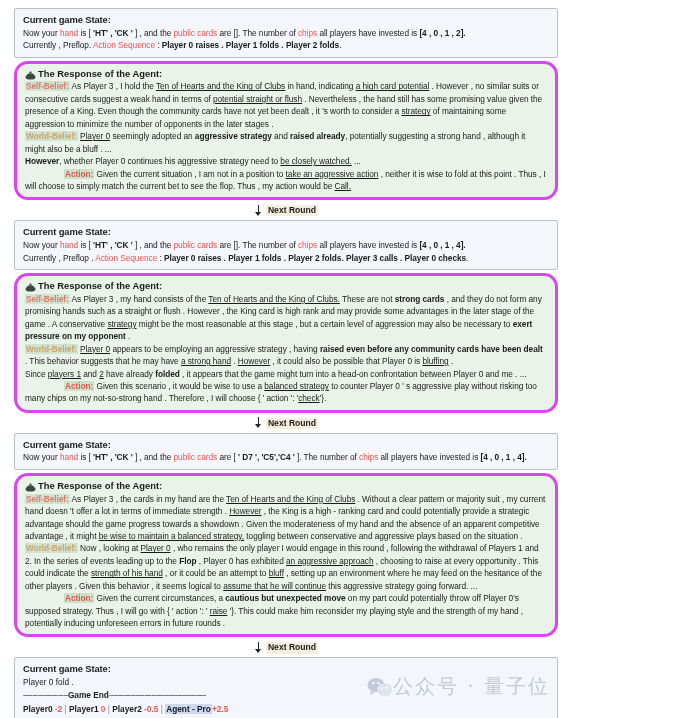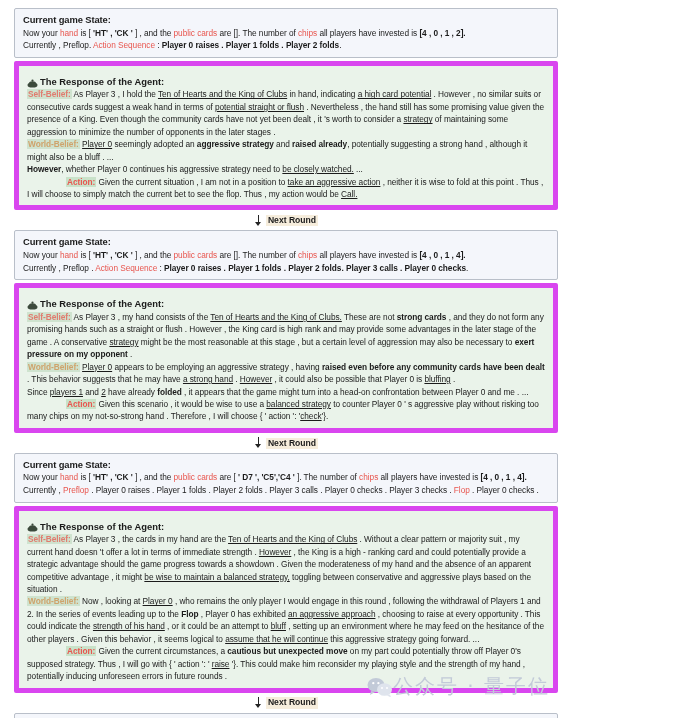--- a/index.html
+++ b/index.html
@@ -19,24 +19,24 @@
 
   
   .state-block {
     border: 1px solid #b9bfc9;
     background: #f4f6fb;
     border-radius: 2px;
     padding: 4px 8px 5px 8px;
     margin: 0;
   }
   .agent-block {
-    border: 5px solid #d946ef;
+    border: 3px solid #d946ef;
     background: #eaf3ea;
-    border-radius: 2px;
-    padding: 9px 8px 5px 8px;
+    border-radius: 14px;
+    padding: 3px 8px 5px 8px;
     margin: 3px 0 0 0;
   }
 
   .block-title {
     font-weight: bold;
     font-size: 9.4px;
     color: #1b1b1b;
     line-height: 1.45;
     letter-spacing: -0.1px;
   }
@@ -231,23 +231,20 @@
 
   <div class="next-round">
     <span class="nr-arrow"></span>
     <span class="nr-label">Next Round</span>
   </div>
 
   <div class="state-block">
     <div class="block-title">Current game State:</div>
     <div class="line">
       <span>Now your </span><span class="kw">hand</span><span> is [ </span><b>'HT' , 'CK '</b><span> ] , and the </span><span class="kw">public cards</span><span> are [ </span><b>' D7 ', 'C5','C4 '</b><span> ]. The number of </span><span class="kw">chips</span><span> all players have invested is </span><b>[4 , 0 , 1 , 4].</b>
-    </div>
-    <div class="line">
-      <span>Currently , </span><span class="kw">Preflop</span><span> . Player 0 raises . Player 1 folds . Player 2 folds . Player 3 calls . Player 0 checks . Player 3 checks . </span><span class="kw">Flop</span><span> . Player 0 checks .</span>
     </div>
   </div>
 
   <div class="agent-block">
     <div class="agent-title">
       <span class="agent-icon">
         <svg width="11" height="10" viewBox="0 0 11 10">
             <ellipse cx="5.5" cy="7" rx="5" ry="2.6" fill="#3c4a3c"></ellipse>
             <path d="M1.6 6.6 A3.9 3.4 0 0 1 9.4 6.6 Z" fill="#3c4a3c"></path>
             <ellipse cx="5.5" cy="2.6" rx="1.1" ry="1.1" fill="#3c4a3c"></ellipse>

